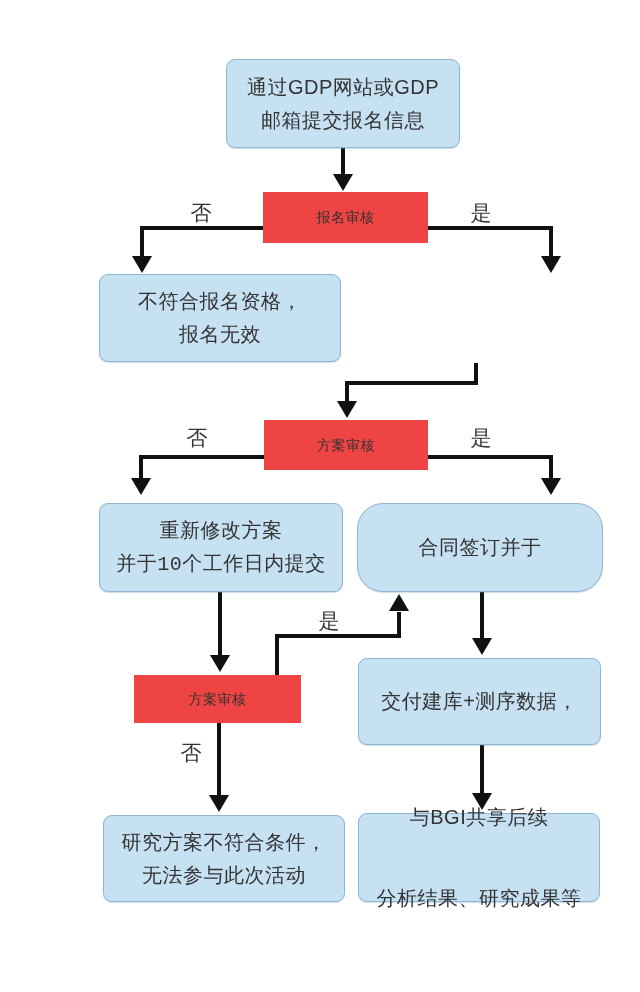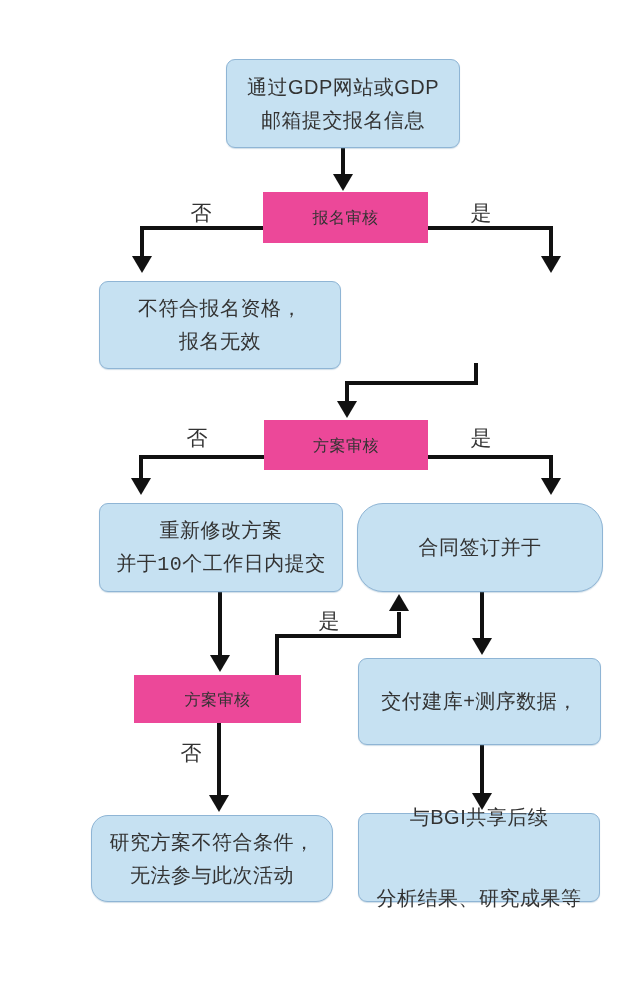--- a/index.html
+++ b/index.html
@@ -33,44 +33,44 @@
     line-height: 33px;
     letter-spacing: 0.5px;
   }
   .process {
     background: #C6E1F2;
     border: 1px solid #8FB5D5;
     border-radius: 9px;
     box-shadow: 0 1px 1px rgba(120,160,190,0.35);
   }
   .decision {
-    background: #ec4899;
+    background: #ef4444;
     border: none;
     border-radius: 0;
-    font-size: 16px;
+    font-size: 14px;
   }
   .branch-label {
     position: absolute;
     transform: translate(-50%, -50%);
     font-size: 21px;
     color: #333333;
     line-height: 1;
   }
 
   
   #n-submit-info       { left: 205px; top:  59px; width: 232px; height: 87px; }
   #n-review-reg        { left: 242px; top: 192px; width: 165px; height: 51px; }
-  #n-not-eligible      { left:  78px; top: 281px; width: 240px; height: 86px; }
+  #n-not-eligible      { left:  78px; top: 274px; width: 240px; height: 86px; }
   #n-submit-proposal   { left: 337px; top: 277px; width: 241px; height: 86px; }
   #n-review-proposal   { left: 243px; top: 420px; width: 164px; height: 50px; }
   #n-revise-proposal   { left:  78px; top: 503px; width: 242px; height: 87px; font-family: Liberation Mono, monospace; }
   #n-sign-contract     { left: 336px; top: 503px; width: 244px; height: 87px; border-radius: 26px; }
   #n-review-proposal2  { left: 113px; top: 675px; width: 167px; height: 48px; }
   #n-deliver-data      { left: 337px; top: 658px; width: 241px; height: 85px; }
-  #n-proposal-rejected { left:  70px; top: 815px; width: 240px; height: 85px; border-radius: 17px; }
+  #n-proposal-rejected { left:  82px; top: 815px; width: 240px; height: 85px; }
   #n-share-results     { left: 337px; top: 813px; width: 240px; height: 87px; gap: 48px; }
 
   #lbl-no-1  { left: 180px; top: 212px; }
   #lbl-yes-1 { left: 460px; top: 212px; }
   #lbl-no-2  { left: 176px; top: 437px; }
   #lbl-yes-2 { left: 460px; top: 437px; }
   #lbl-yes-3 { left: 308px; top: 620px; }
   #lbl-no-3  { left: 170px; top: 752px; }
 </style>
 </head>

